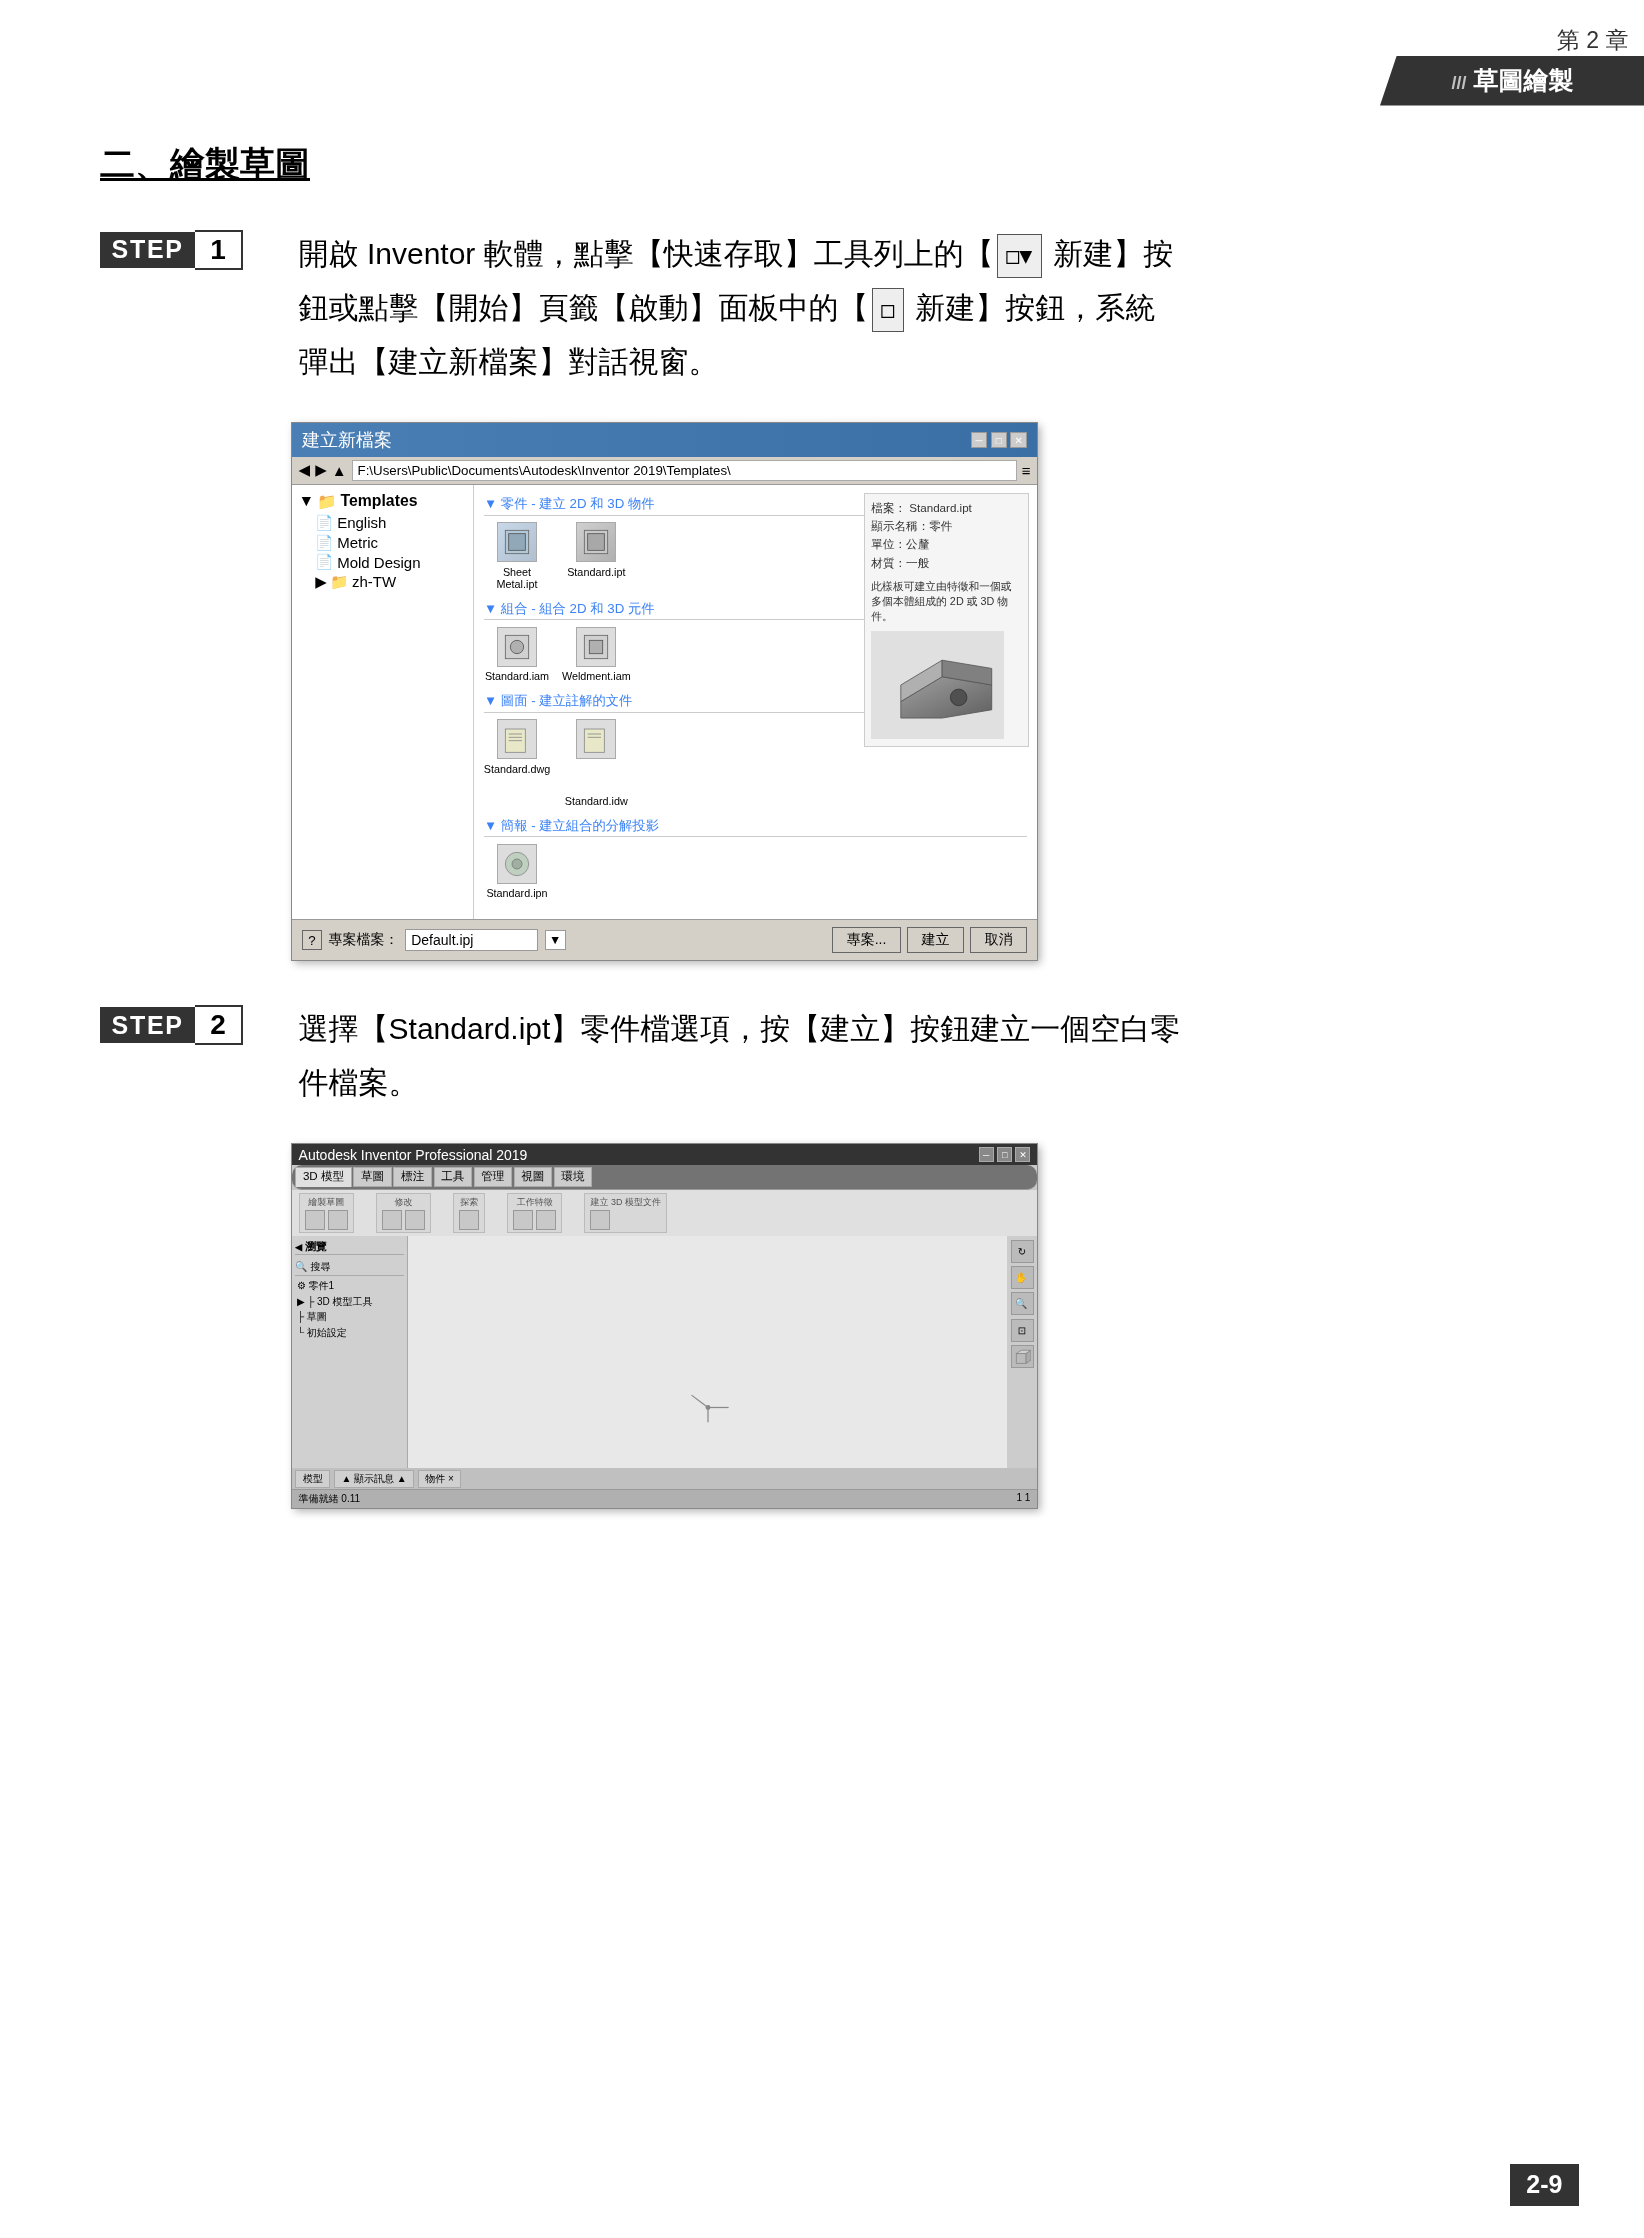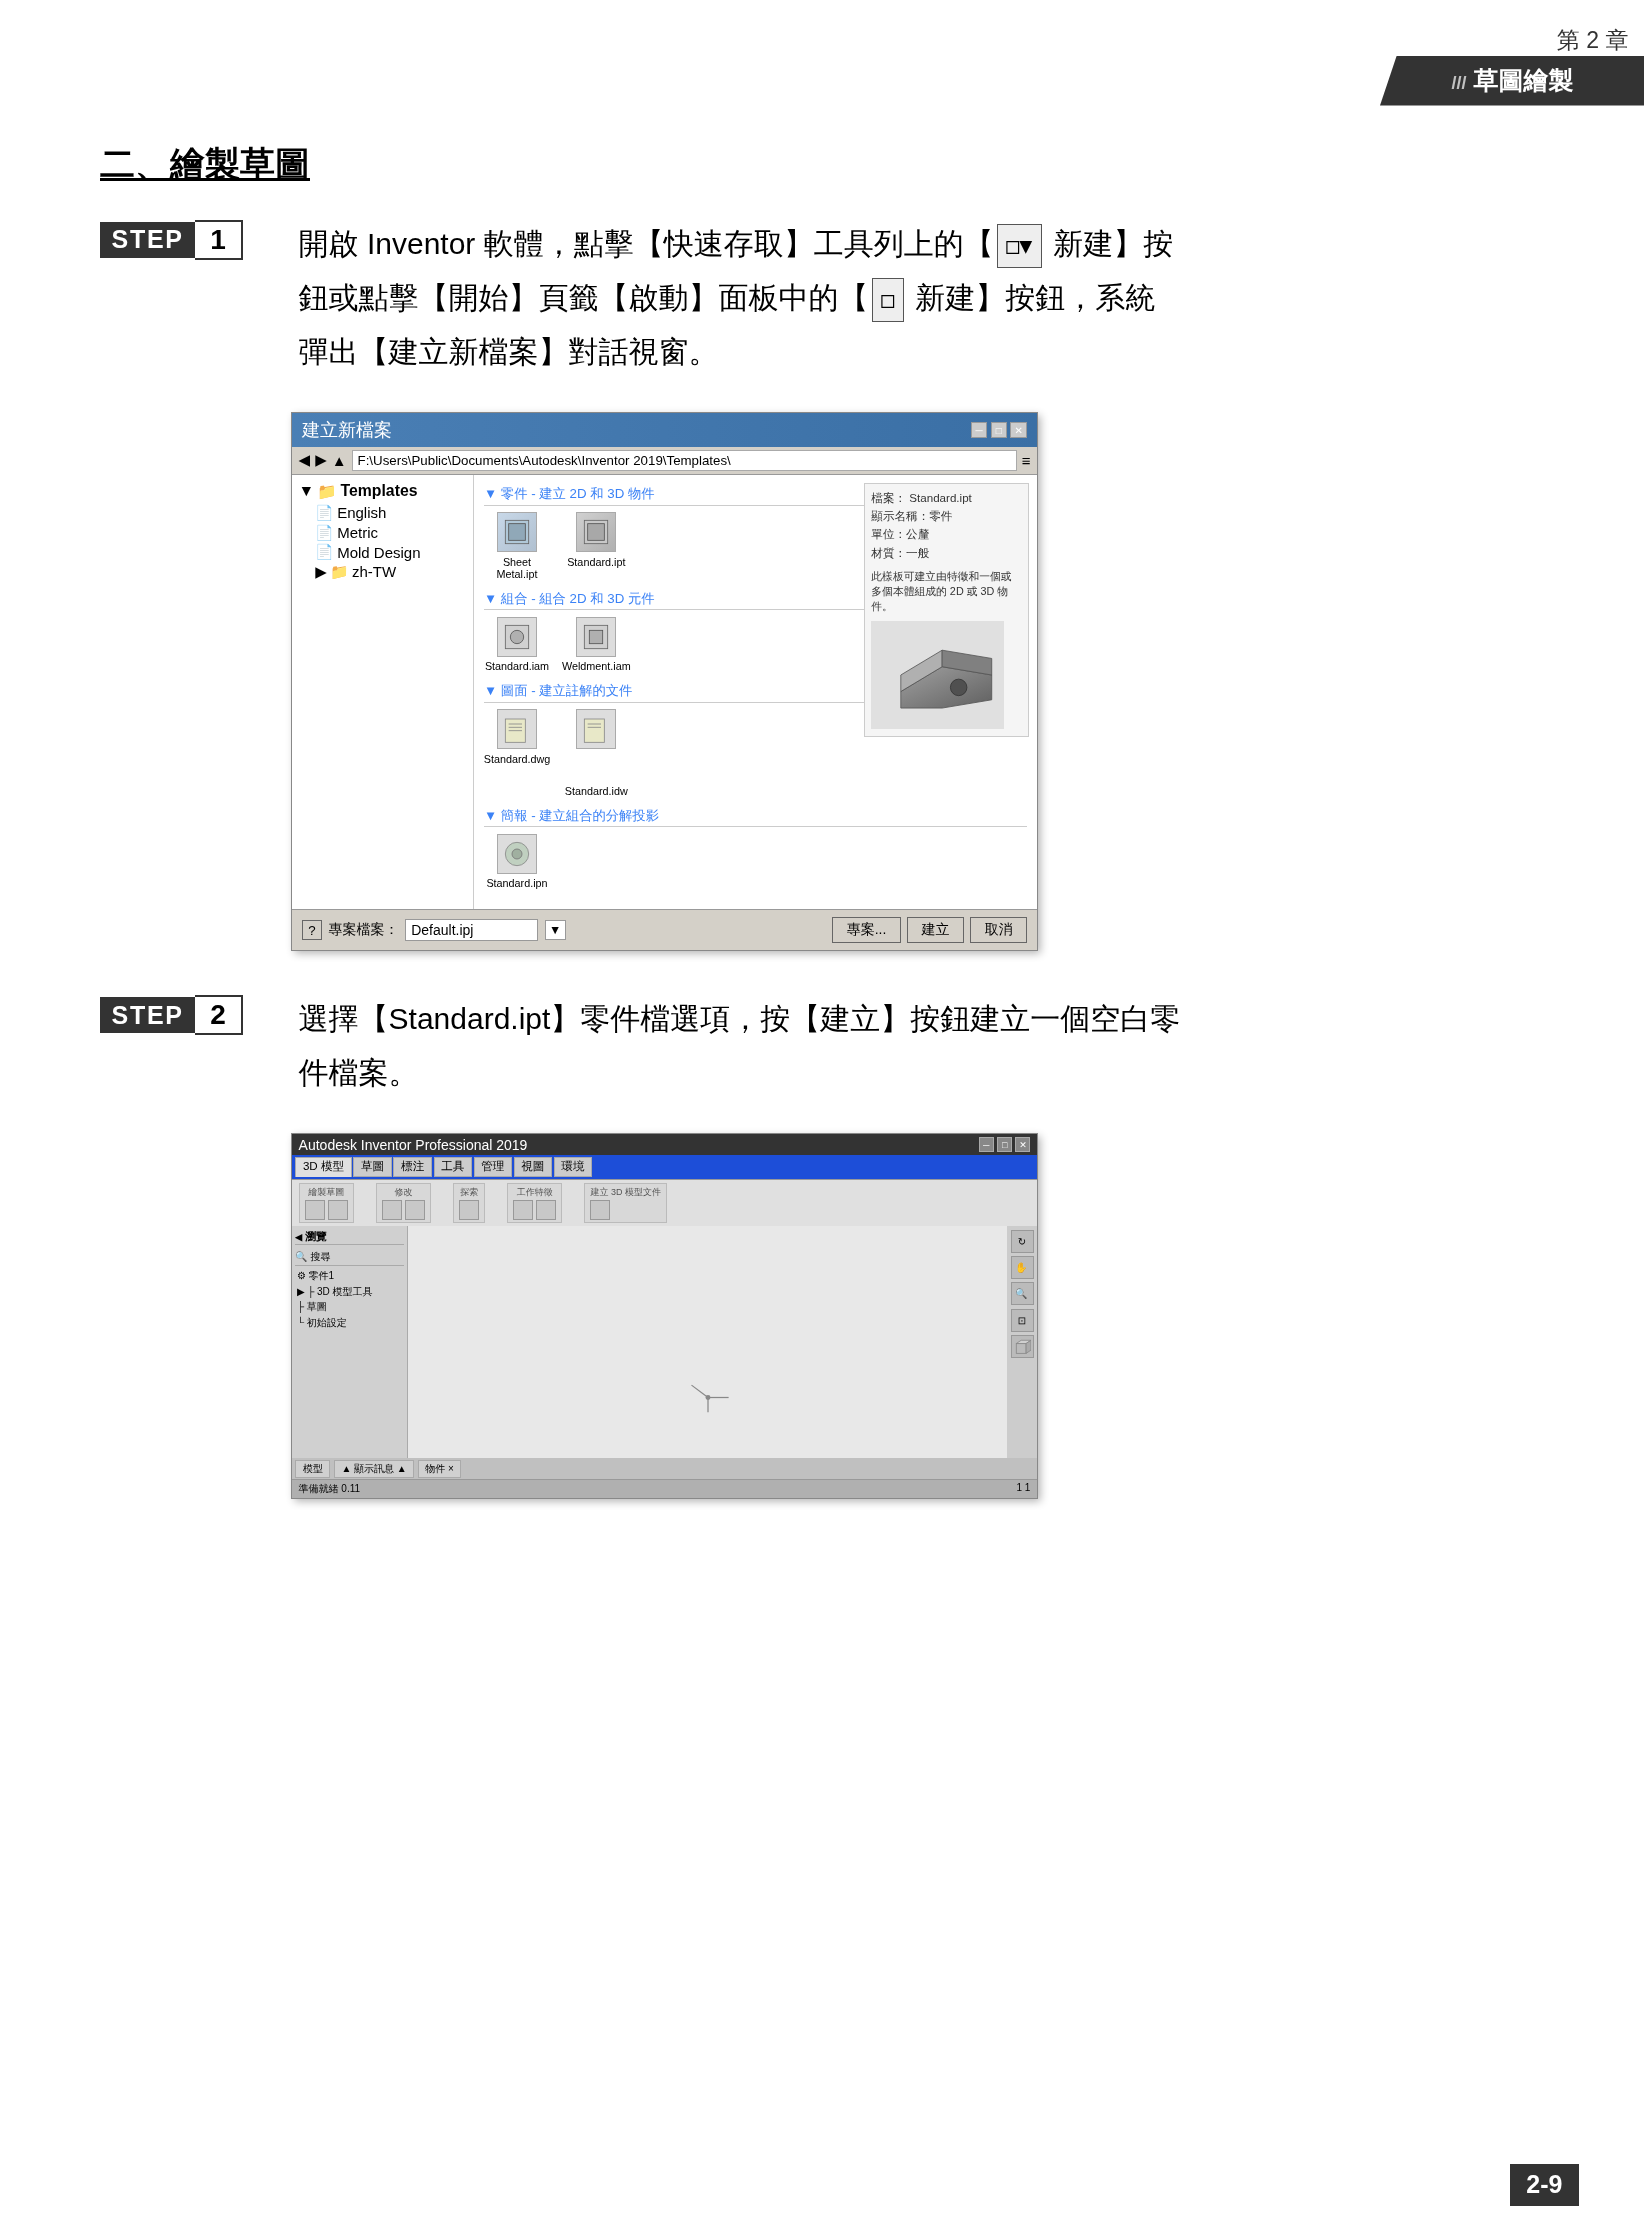--- a/index.html
+++ b/index.html
@@ -36,21 +36,21 @@
       font-weight: bold;
       clip-path: polygon(16.6px 0%, 100% 0%, 100% 100%, 0% 100%);
     }
 
     
     .section-title {
       font-size: 35px;
       font-weight: bold;
       text-decoration: underline;
       margin-top: 91px;
-      margin-bottom: 29px;
+      margin-bottom: 39px;
     }
 
     
     .step-block {
       display: flex;
       align-items: flex-start;
       margin-bottom: 33px;
     }
     .step-badge {
       display: flex;
@@ -278,23 +278,24 @@
       background: #333;
       color: #fff;
       font-size: 14px;
       padding: 2.5px 6.6px;
       display: flex;
       align-items: center;
       justify-content: space-between;
       text-align: center;
     }
     .inventor-ribbon {
-      background: #1d4ed8;
+      background: #737373;
       padding: 1.7px 3.3px;
       border-bottom: 0.8px solid #999;
+      border-radius: 10px;
     }
     .ribbon-tabs {
       display: flex;
       gap: 1.7px;
       font-size: 12.4px;
     }
     .ribbon-tab {
       padding: 1.7px 6.6px;
       background: #ccc;
       border: 0.8px solid #aaa;

